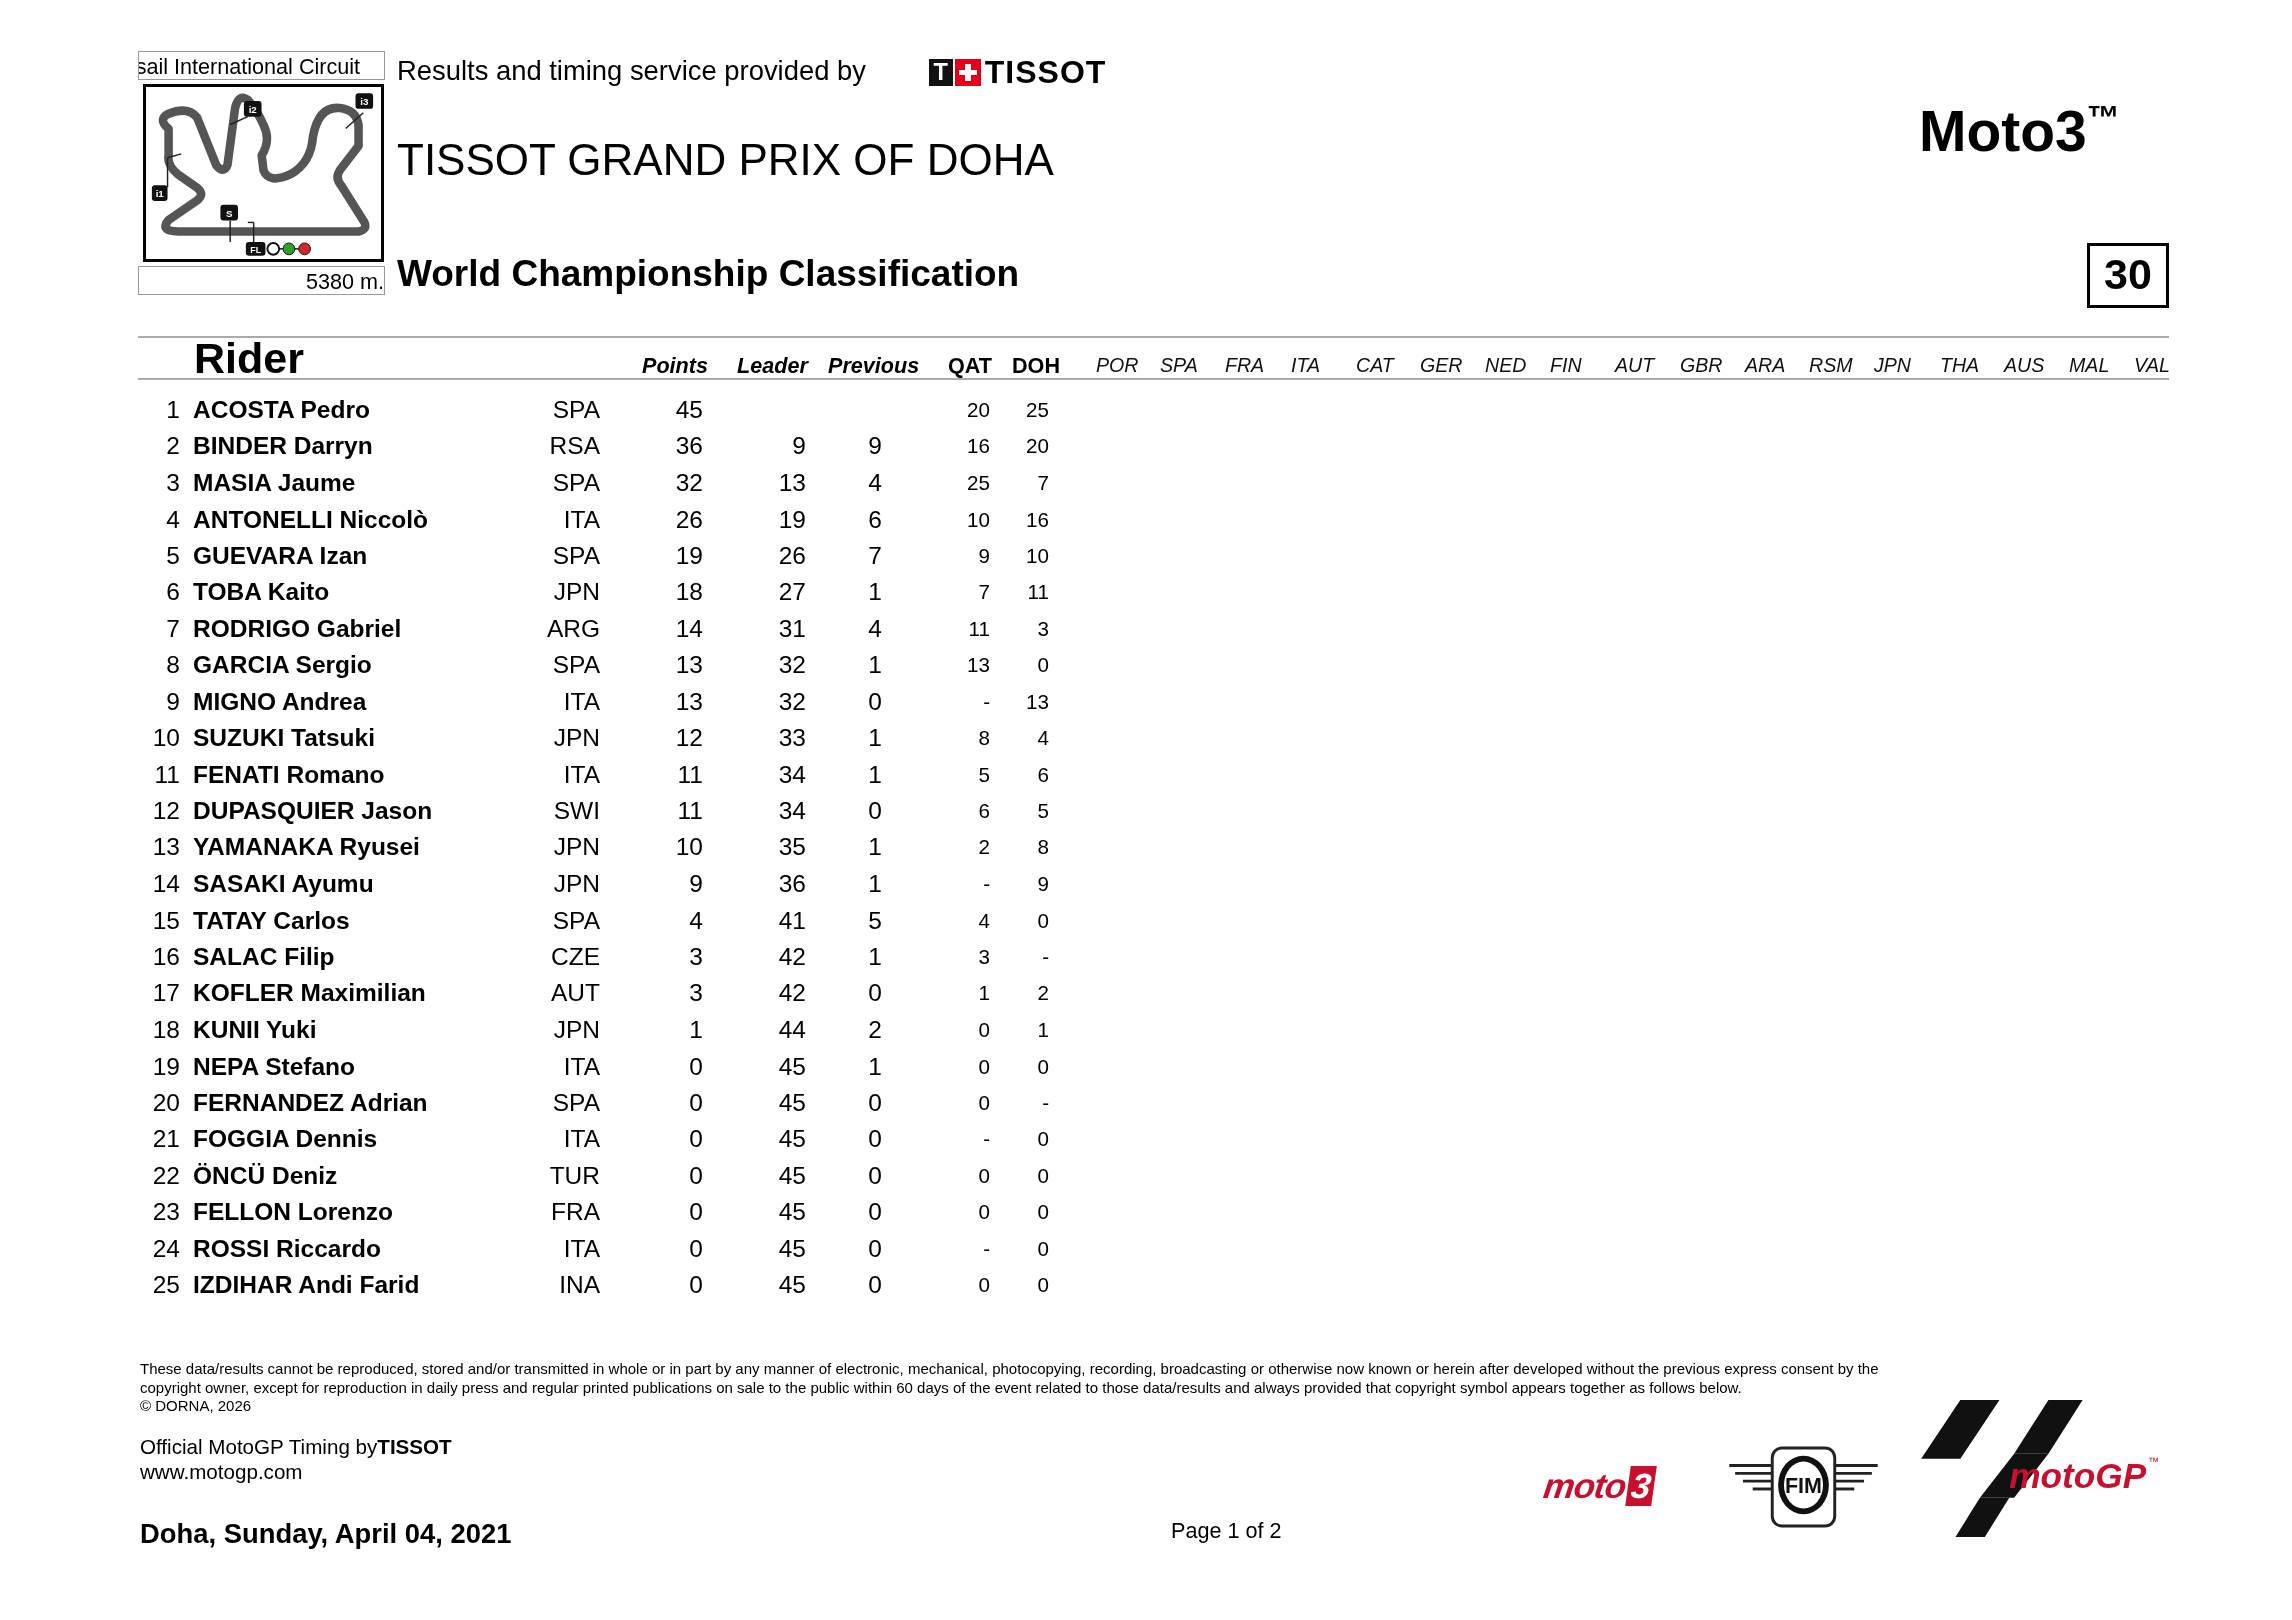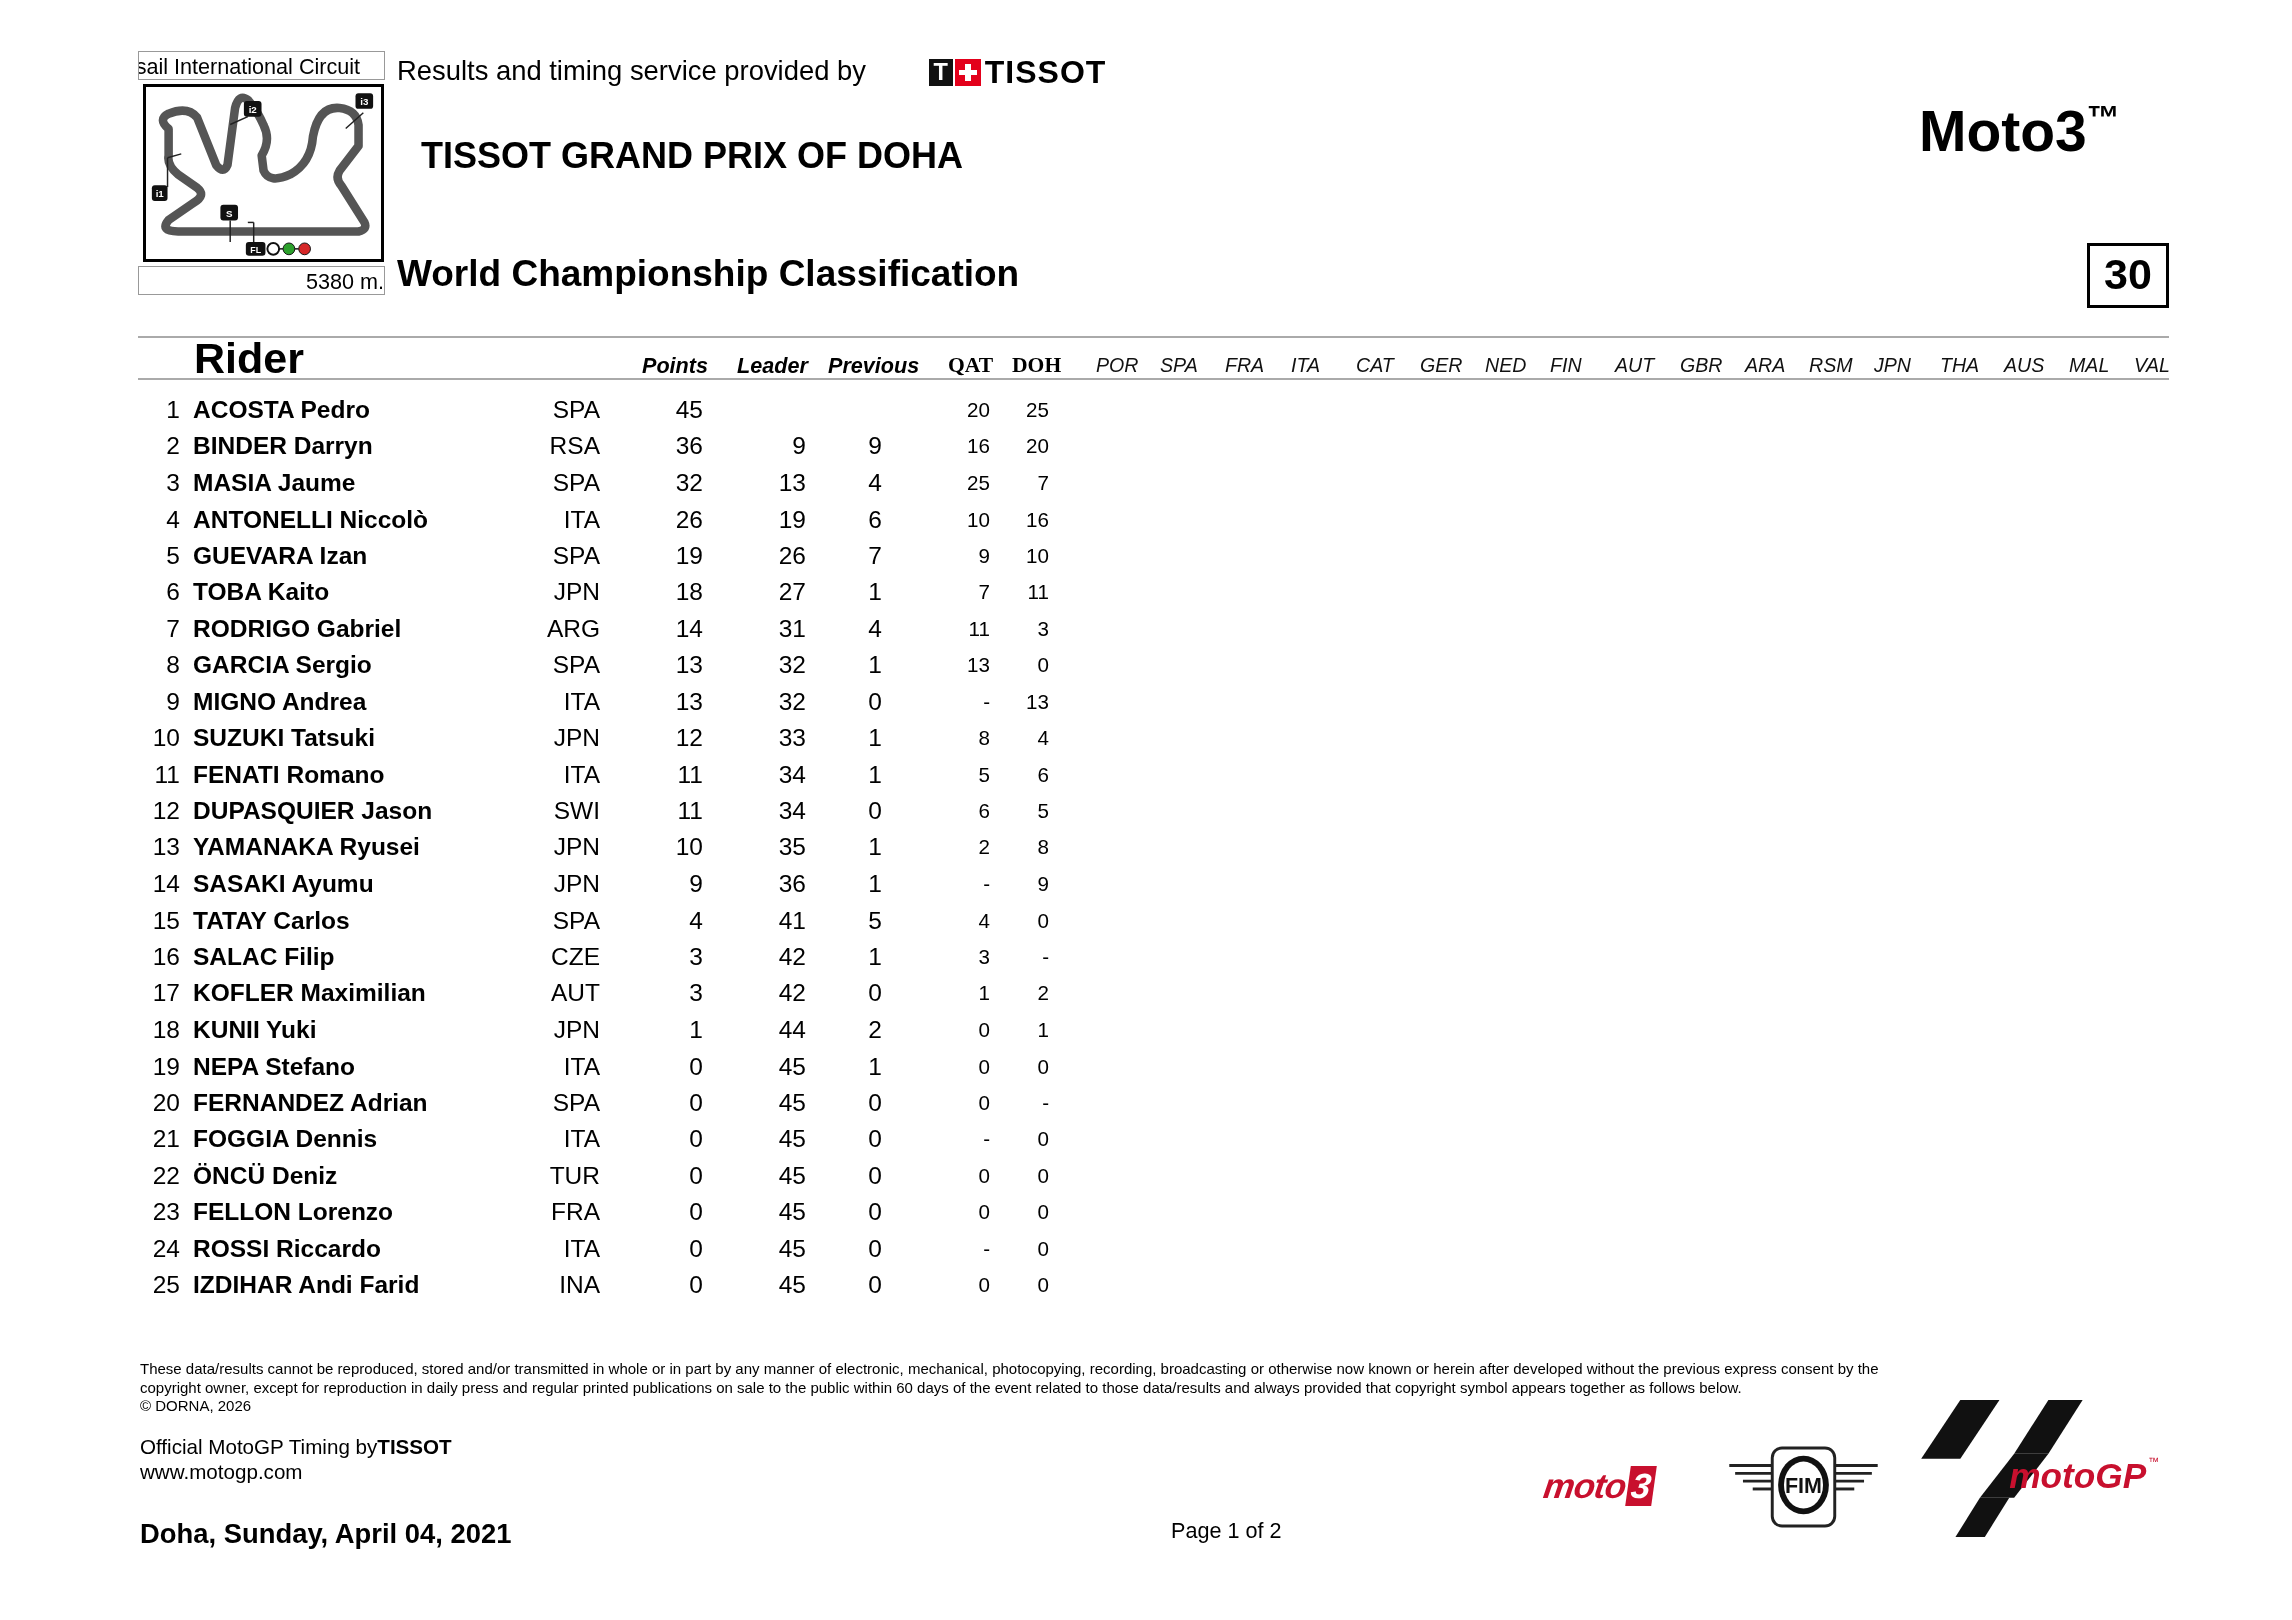--- a/index.html
+++ b/index.html
@@ -17,33 +17,33 @@
 
   .provider { left: 397px; top: 51px; font-size: 27.4px; line-height: 39px; white-space: nowrap; }
   .tissot-logo { left: 929px; top: 57px; height: 31px; display: flex; align-items: center; }
   .tissot-logo .t-box { width: 23.5px; height: 27.4px; background: #111; color: #fff; font-weight: bold; font-size: 23.5px;
                         line-height: 27.4px; text-align: center; }
   .tissot-logo .cross-box { width: 25.5px; height: 27.4px; background: #e3001b; margin-left: 2.9px; position: relative; }
   .tissot-logo .cross-box:before { content: ""; position: absolute; left: 9.8px; top: 4.9px; width: 5.9px; height: 17.6px; background: #fff; }
   .tissot-logo .cross-box:after { content: ""; position: absolute; left: 3.9px; top: 10.8px; width: 17.6px; height: 5.9px; background: #fff; }
   .tissot-logo .word { font-weight: bold; font-size: 32px; letter-spacing: 1px; margin-left: 3.9px; line-height: 31px; }
 
-  .event-title { left: 397px; top: 135px; font-size: 36px; font-weight: bold; white-space: nowrap; margin-left: 24px; }
+  .event-title { left: 397px; top: 135px; font-size: 44px; font-weight: normal; white-space: nowrap; }
   .doc-title { left: 397px; top: 253px; font-size: 37px; font-weight: bold; white-space: nowrap; }
   .category { left: 1919px; top: 98px; font-size: 57px; font-weight: bold; white-space: nowrap; }
   .category sup { font-size: 33px; vertical-align: 21.6px; }
   .page-num-box { left: 2087px; top: 243px; width: 82px; height: 65px; border: 3.9px solid #000; box-sizing: border-box;
                   font-size: 43px; font-weight: bold; text-align: center; line-height: 57px; }
 
   
   .rule { left: 138px; width: 2031px; height: 2px; background: #aaa; }
   .th { top: 335px; height: 45px; line-height: 45px; font-size: 21.6px; position: absolute; white-space: nowrap; }
   .th.rider { left: 194px; font-size: 43px; font-weight: bold; top: 331px; line-height: 55px; }
   .th.it { font-style: italic; font-weight: bold; font-size: 21.6px; top: 343px; }
-  .th.bold { font-weight: bold; font-size: 21.6px; top: 343px; font-family: Liberation Serif, serif; }
+  .th.bold { font-weight: bold; font-size: 21.6px; top: 343px; }
   .th.future { font-style: italic; font-size: 19.6px; color: #111; top: 343px; }
 
   .row { position: absolute; left: 0; width: 2293px; height: 36px; font-size: 24.5px; }
   .row span { position: absolute; top: 0; line-height: 36px; white-space: nowrap; }
   .c-pos { left: 137px; width: 43px; text-align: right; }
   .c-name { left: 193px; font-weight: bold; }
   .c-nat { left: 529px; width: 71px; text-align: right; }
   .c-pts { left: 627px; width: 76px; text-align: right; }
   .c-lead { left: 745px; width: 61px; text-align: right; }
   .c-prev { left: 833px; width: 49px; text-align: right; }

